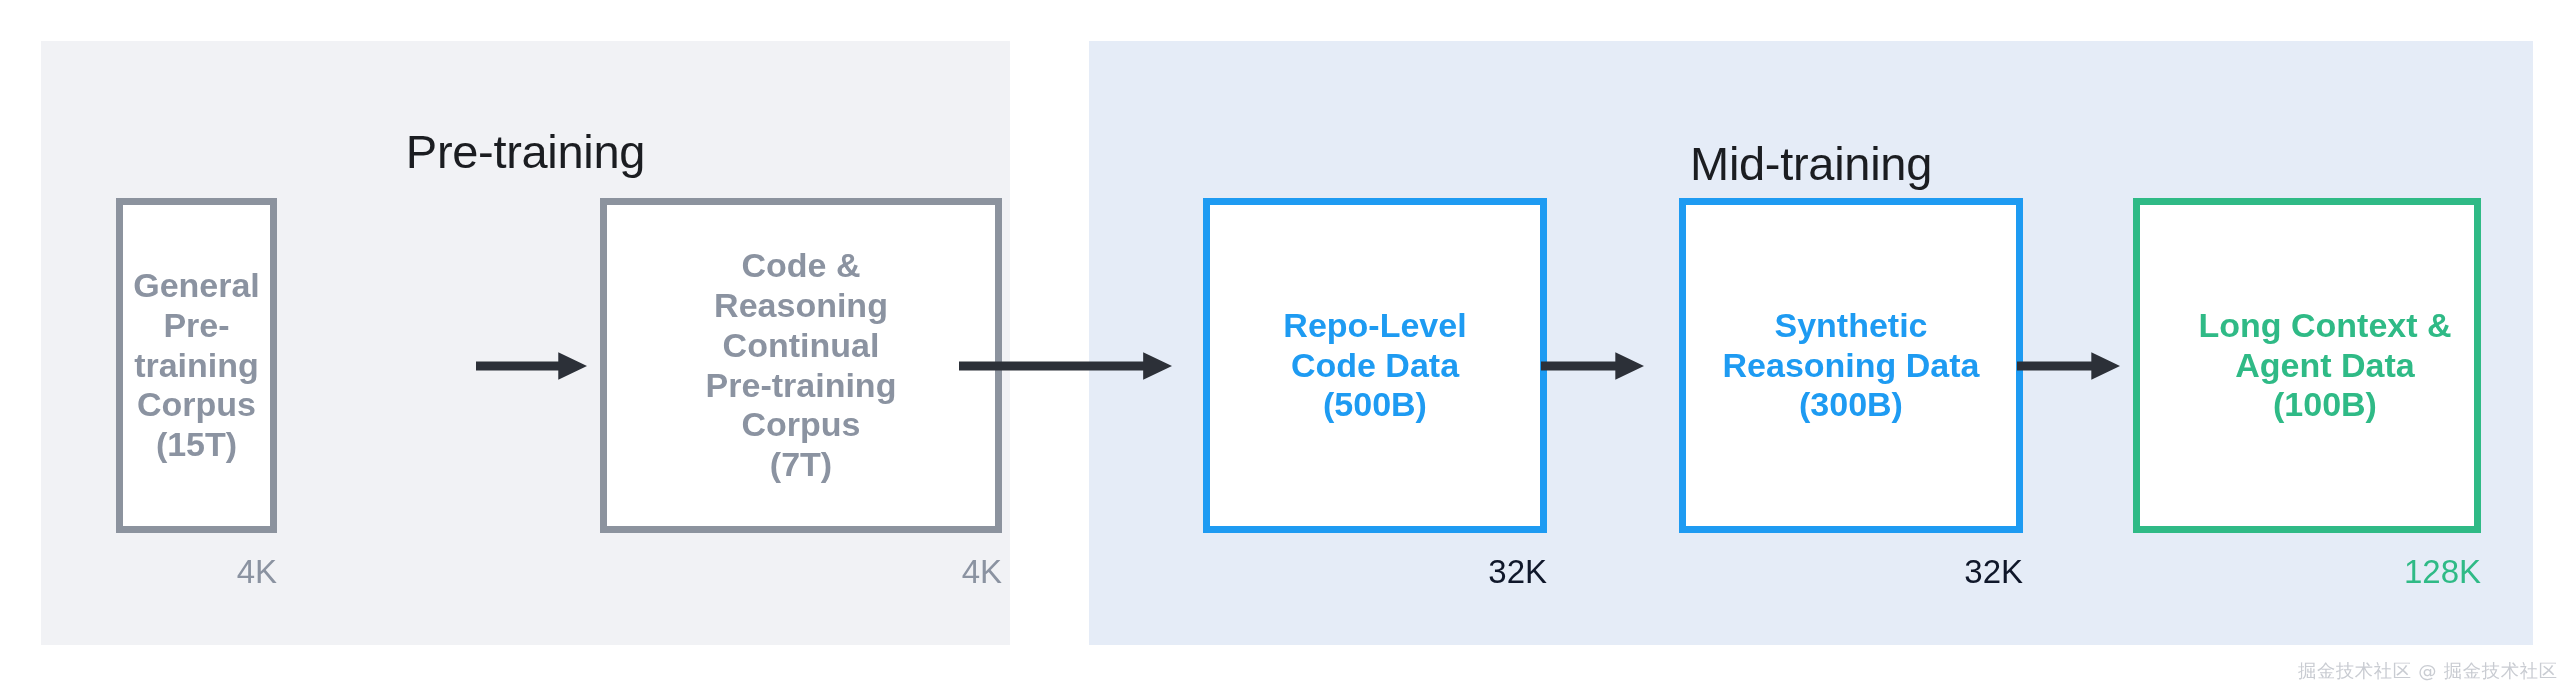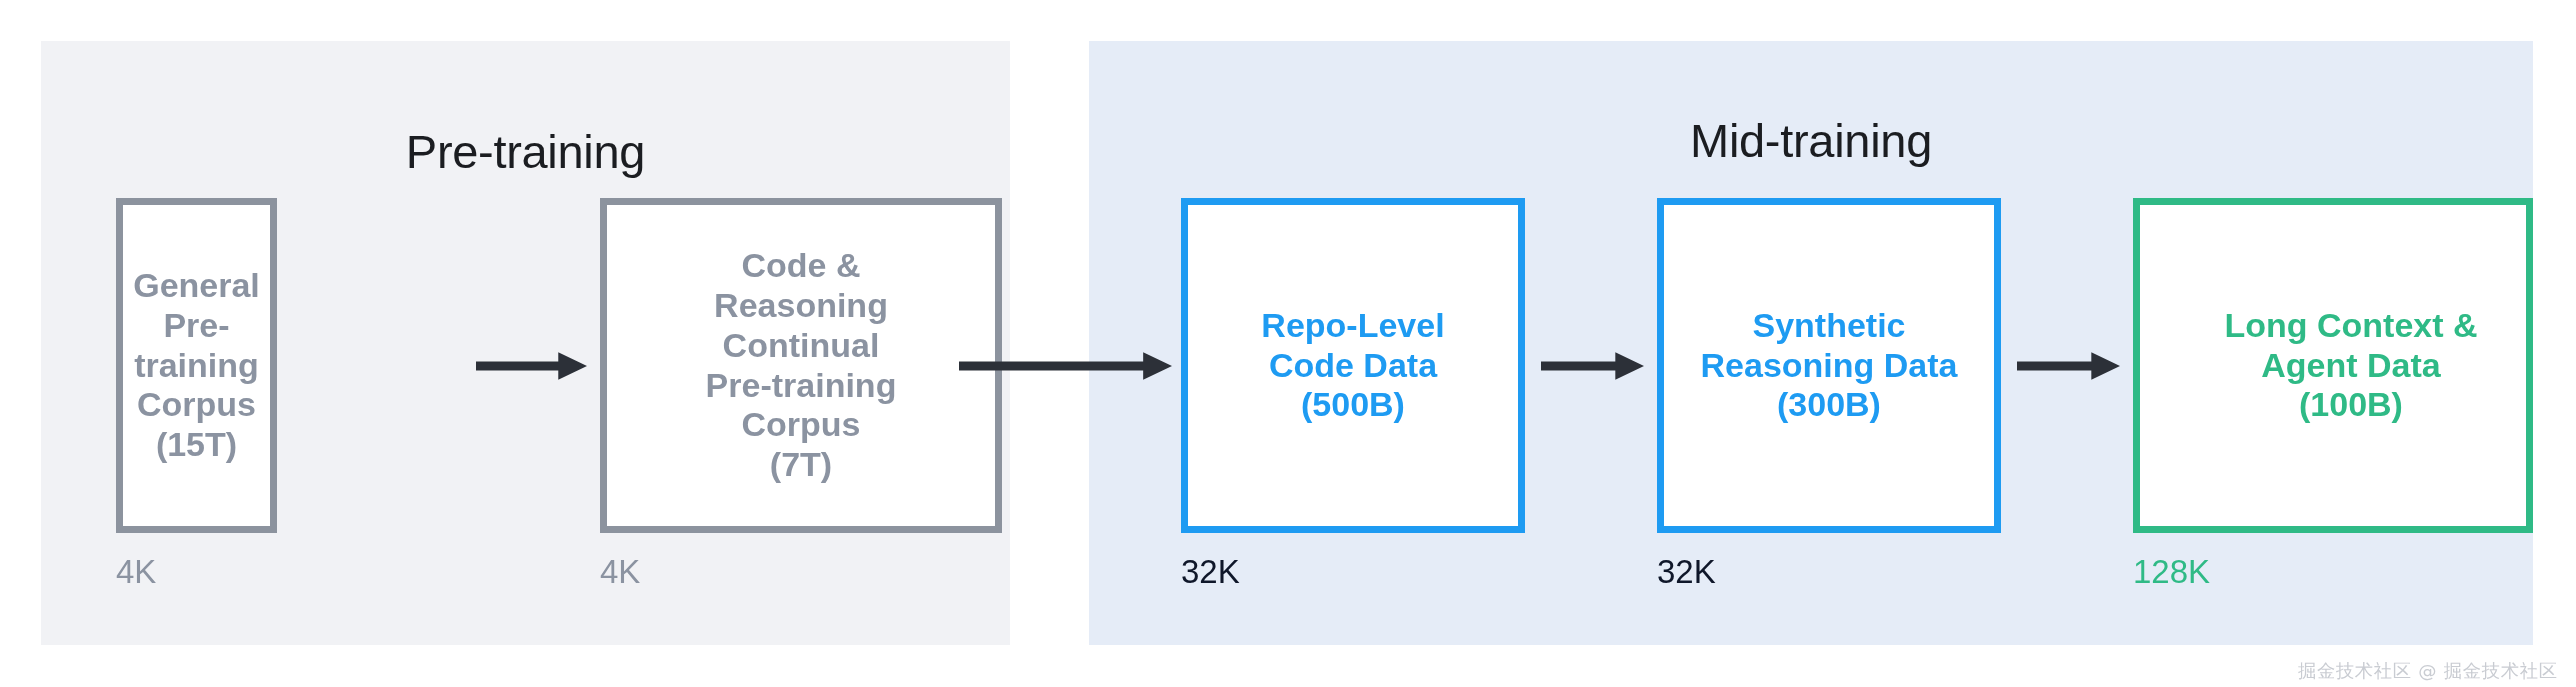--- a/index.html
+++ b/index.html
@@ -17,49 +17,49 @@
   #panel-midtraining{left:1089px;width:1444px;background:#e5ecf7;}
 
   .panel-title{
     position:absolute;top:87px;left:0;width:100%;
     text-align:center;
     font-size:47px;font-weight:400;color:#1b1d21;
     letter-spacing:-0.3px;line-height:1;
     white-space:nowrap;
   }
   #panel-pretraining .panel-title{top:87px;}
-  #panel-midtraining .panel-title{top:76px;}
+  #panel-midtraining .panel-title{top:99px;}
 
   
   .stage{position:absolute;top:198px;}
   .stage-box{
     box-sizing:border-box;
     height:335px;
     background:#ffffff;
     display:flex;align-items:center;justify-content:center;
   }
   .stage-text{
     text-align:center;
     font-size:34px;font-weight:700;
     line-height:1.17;
     padding:0 6.5px;
     white-space:pre-line;
   }
   .stage-label{
     position:absolute;top:357px;left:0;width:100%;
-    text-align:left;font-size:33px;font-weight:400;
+    text-align:right;font-size:33px;font-weight:400;
     line-height:1;white-space:nowrap;
   }
 
   
   .v-gray .stage-box{border:7.2px solid #8c939e;}
   .v-gray .stage-text{color:#8b93a1;}
   .v-gray .stage-label{color:#8b93a1;}
 
-  .v-blue .stage-box{border:7.2px solid #1e9bf2;}
+  .v-blue .stage-box{border:7.2px solid #1e9bf2;margin-left:22px;}
   .v-blue .stage-text{color:#1e9bf2;}
   .v-blue .stage-label{color:#0f172a;}
 
   .v-green .stage-box{border:7.2px solid #2fba86;}
   .v-green .stage-text{color:#2fba86;}
   .v-green .stage-label{color:#2fba86;}
 
   
   #stage-general{left:116px;}
   #stage-general .stage-box{width:161px;}
@@ -67,21 +67,21 @@
   #stage-codereasoning{left:600px;}
   #stage-codereasoning .stage-box{width:402px;}
 
   #stage-repolevel{left:1181px;}
   #stage-repolevel .stage-box{width:344px;}
 
   #stage-synthetic{left:1657px;}
   #stage-synthetic .stage-box{width:344px;}
 
   #stage-longcontext{left:2133px;}
-  #stage-longcontext .stage-box{width:400px;padding-left:36px;}
+  #stage-longcontext .stage-box{width:348px;padding-left:36px;}
 
   
   .arrow{position:absolute;height:30px;}
   .arrow svg{display:block;width:100%;height:100%;}
   #arrow-1{left:476px;top:351px;width:111px;}
   #arrow-2{left:959px;top:351px;width:213px;}
   #arrow-3{left:1541px;top:351px;width:103px;}
   #arrow-4{left:2017px;top:351px;width:103px;}
 
   

